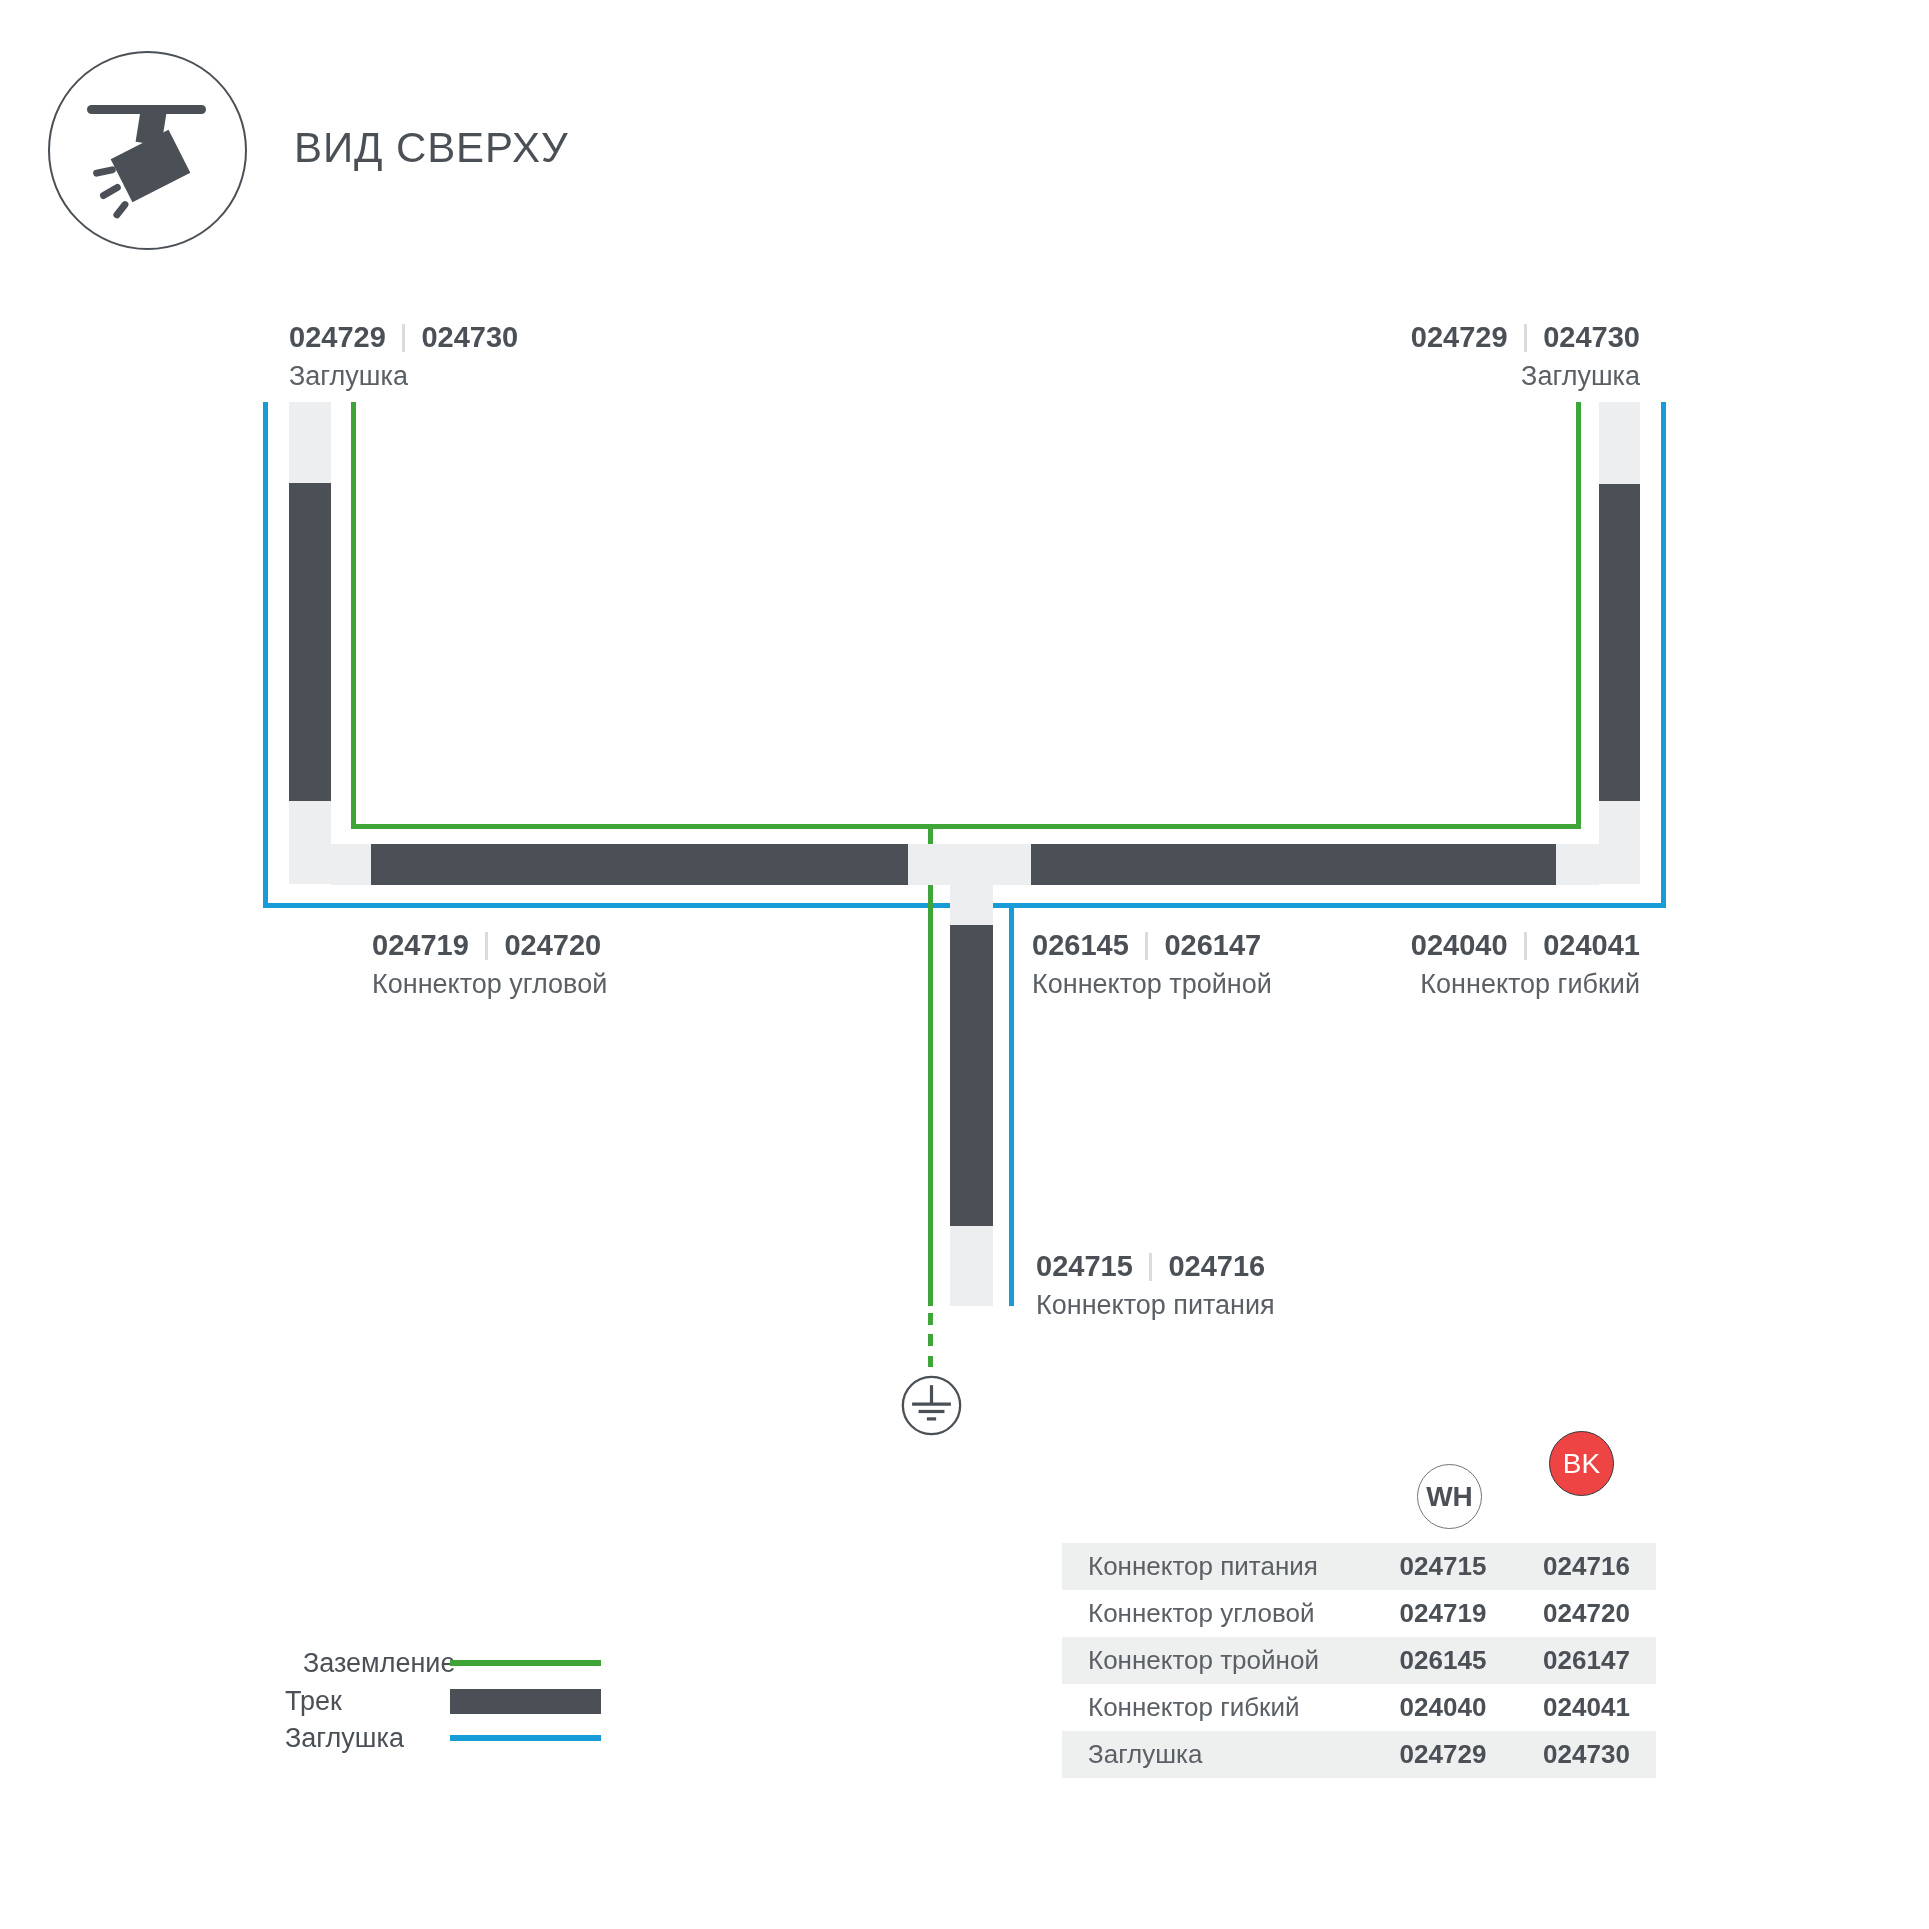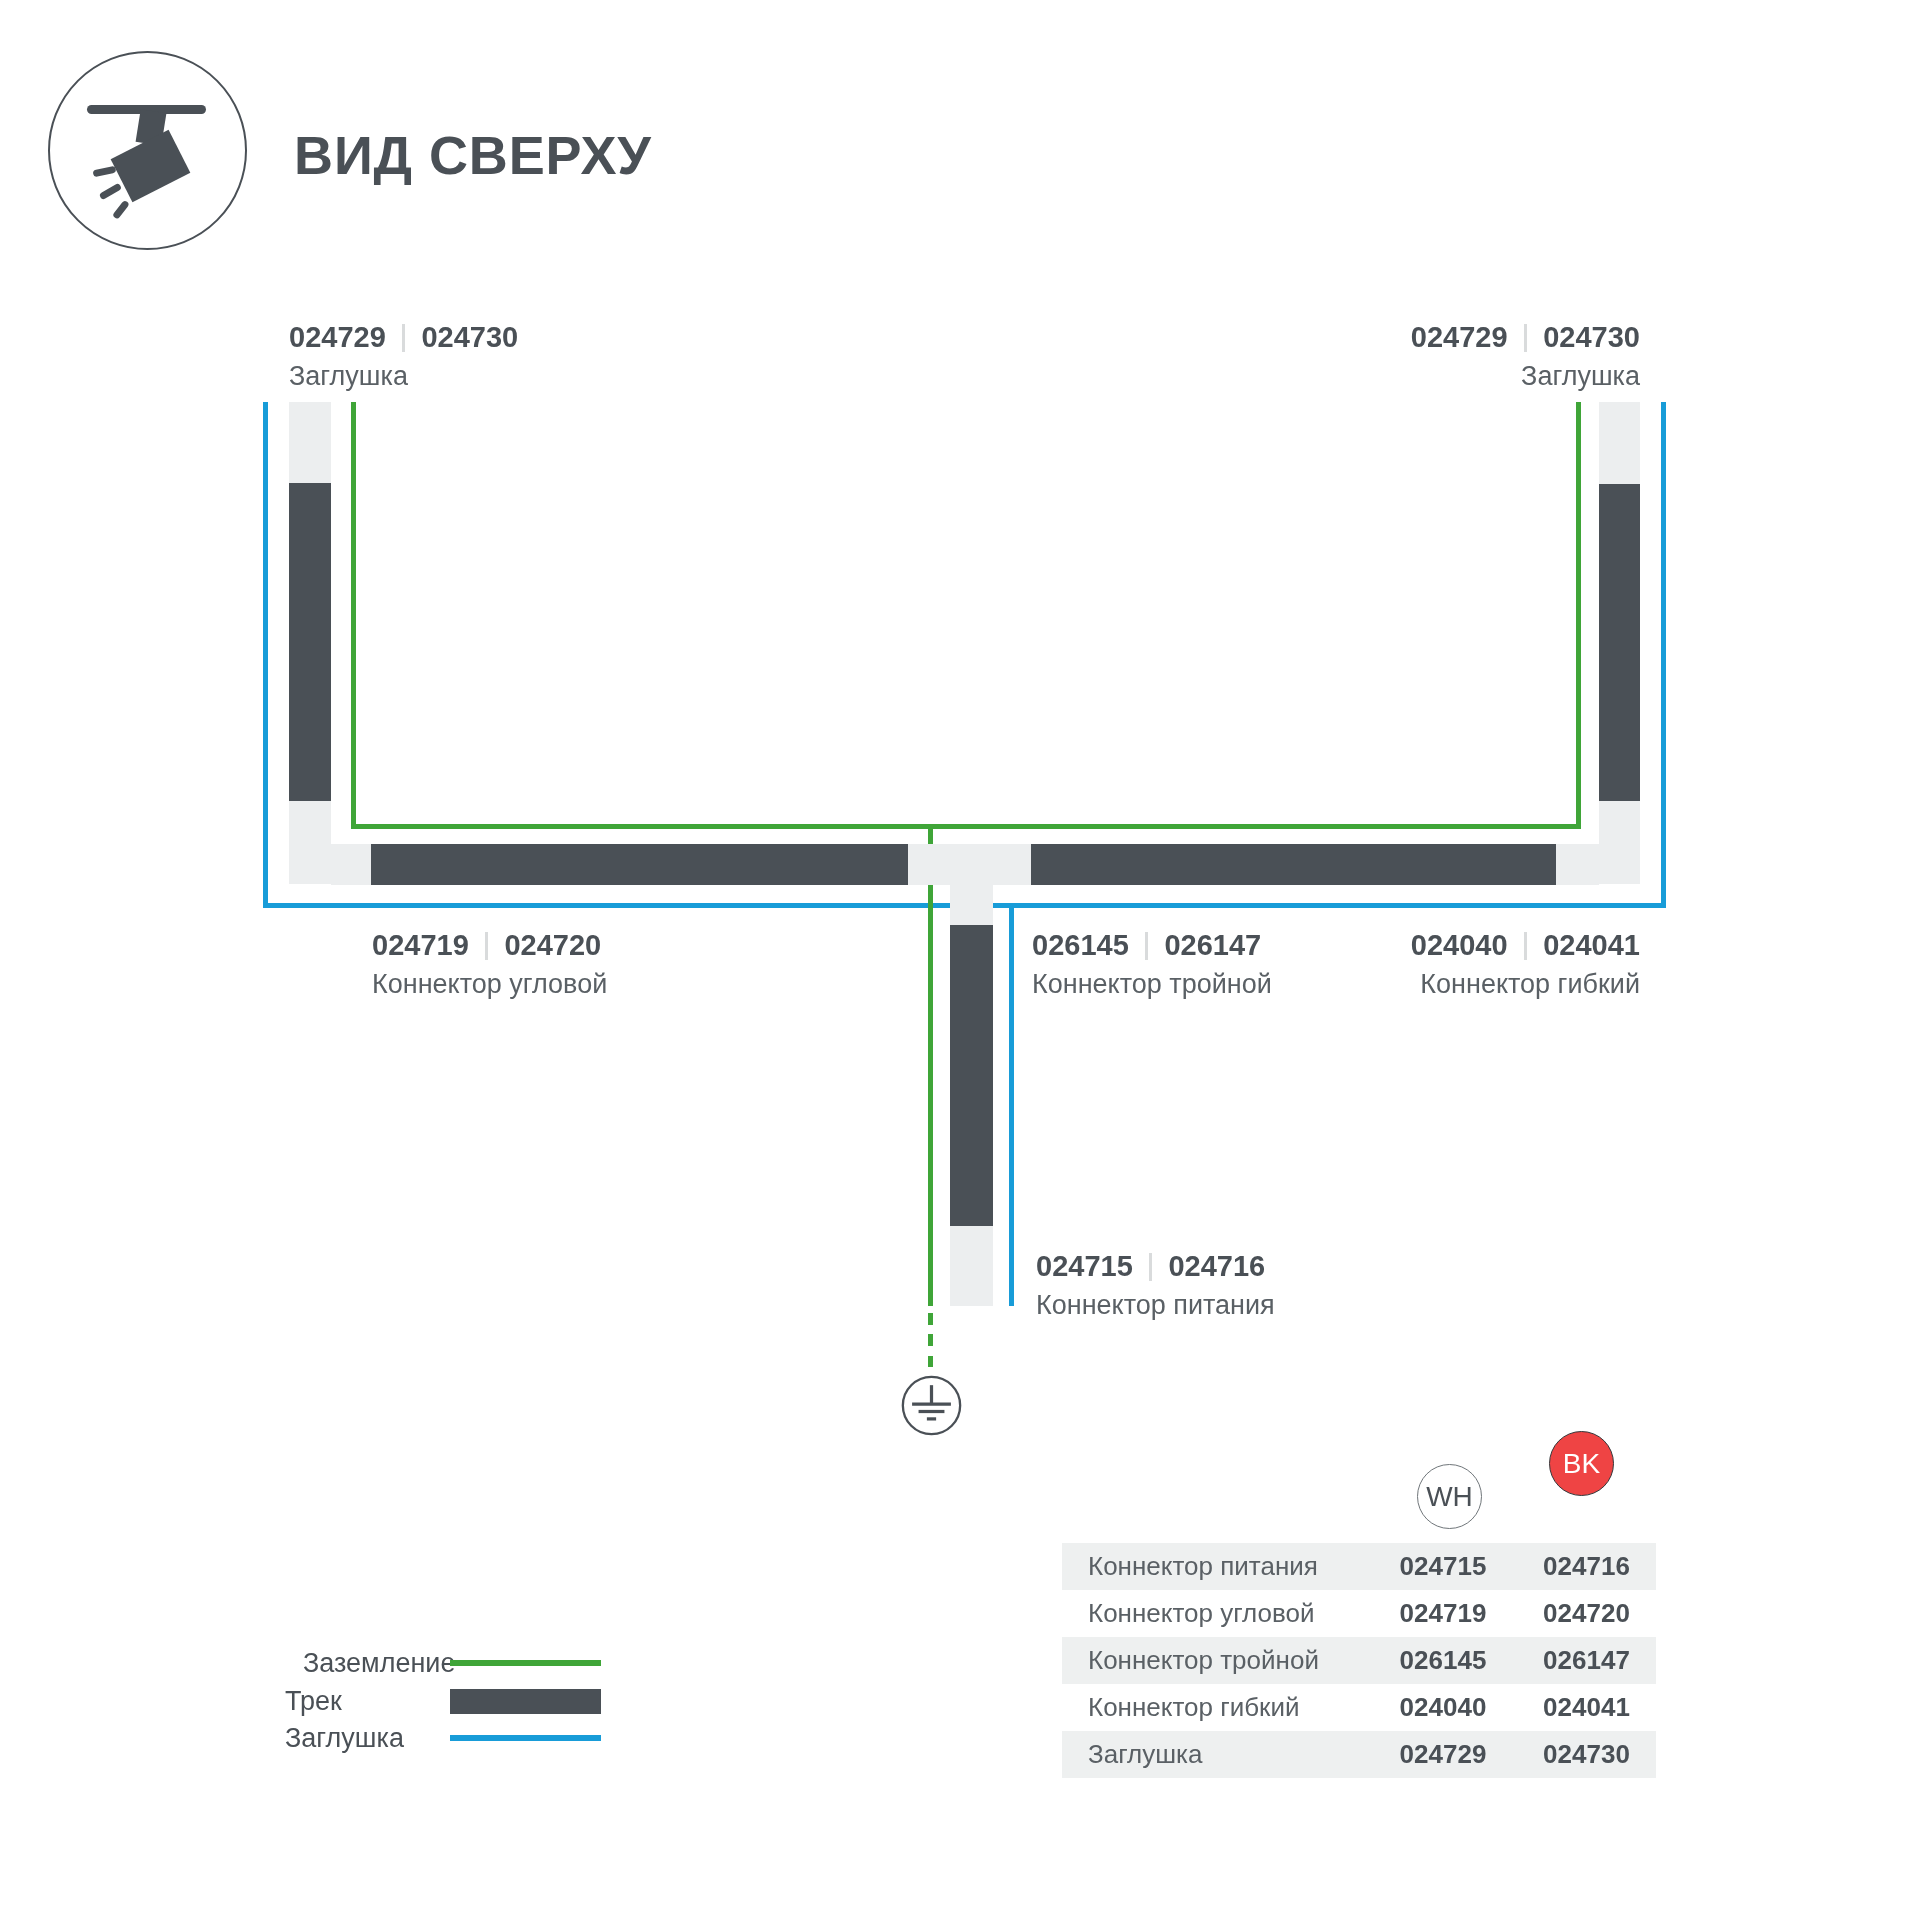--- a/index.html
+++ b/index.html
@@ -15,21 +15,21 @@
     border-radius:50%;box-sizing:border-box;background:#fff;
   }
   .icon-bar{left:37px;top:52px;width:119px;height:9.3px;border-radius:4.6px;background:#4A5056;}
   .icon-stem{left:88px;top:58px;width:26px;height:33px;background:#4A5056;transform:rotate(9deg);}
   .icon-head{left:68px;top:89px;width:65px;height:48px;background:#4A5056;transform:rotate(-27deg);}
   .icon-ray{background:#4A5056;border-radius:3.7px;height:7.4px;}
   .ray1{left:43px;top:115px;width:23px;transform:rotate(-12deg);}
   .ray2{left:49px;top:135px;width:23px;transform:rotate(-30deg);}
   .ray3{left:61px;top:153px;width:20.4px;transform:rotate(-52deg);}
   .page-title{
-    left:294px;top:124px;font-size:54px;font-weight:700;color:#4A5056;letter-spacing:0.9px;
+    left:294px;top:124px;font-size:42px;font-weight:400;color:#4A5056;letter-spacing:0.9px;
   }
 
   
   .track{background:#4A5056;}
   .conn{background:#ECEEEF;}
   .wire-g{background:#3FA538;}
   .wire-b{background:#189CD8;}
   .wire-g-dashed{
     background:repeating-linear-gradient(to bottom,#3FA538 0 12px,transparent 12px 21.3px);
   }
@@ -44,21 +44,21 @@
 
   
   .legend-label{left:285px;font-size:27px;font-weight:500;color:#4A5056;}
   .legend-swatch{left:450px;width:151px;}
 
   
   .col-circle{
     width:65px;height:65px;border-radius:50%;box-sizing:border-box;
     display:flex;align-items:center;justify-content:center;font-size:28px;
   }
-  .circle-wh{left:1417px;top:1464px;border:1.9px solid #70767A;color:#4A5056;background:#fff;}
+  .circle-wh{left:1417px;top:1464px;border:1.9px solid #70767A;color:#4A5056;background:#fff;font-weight:bold;}
   .circle-bk{left:1549px;top:1431px;background:#ef4444;color:#ffffff;border:1.9px solid #34383B;}
   .price-table{left:1062px;top:1543px;width:594px;}
   .t-row{display:flex;align-items:center;height:47px;}
   .t-row.stripe{background:#EEF0F0;}
   .t-name{flex:1;padding-left:26px;font-size:26px;color:#5A6065;}
   .t-wh,.t-bk{width:148px;text-align:center;font-size:26px;font-weight:700;color:#4A5056;}
   .t-bk{width:139px;}
 </style>
 </head>
 <body>

